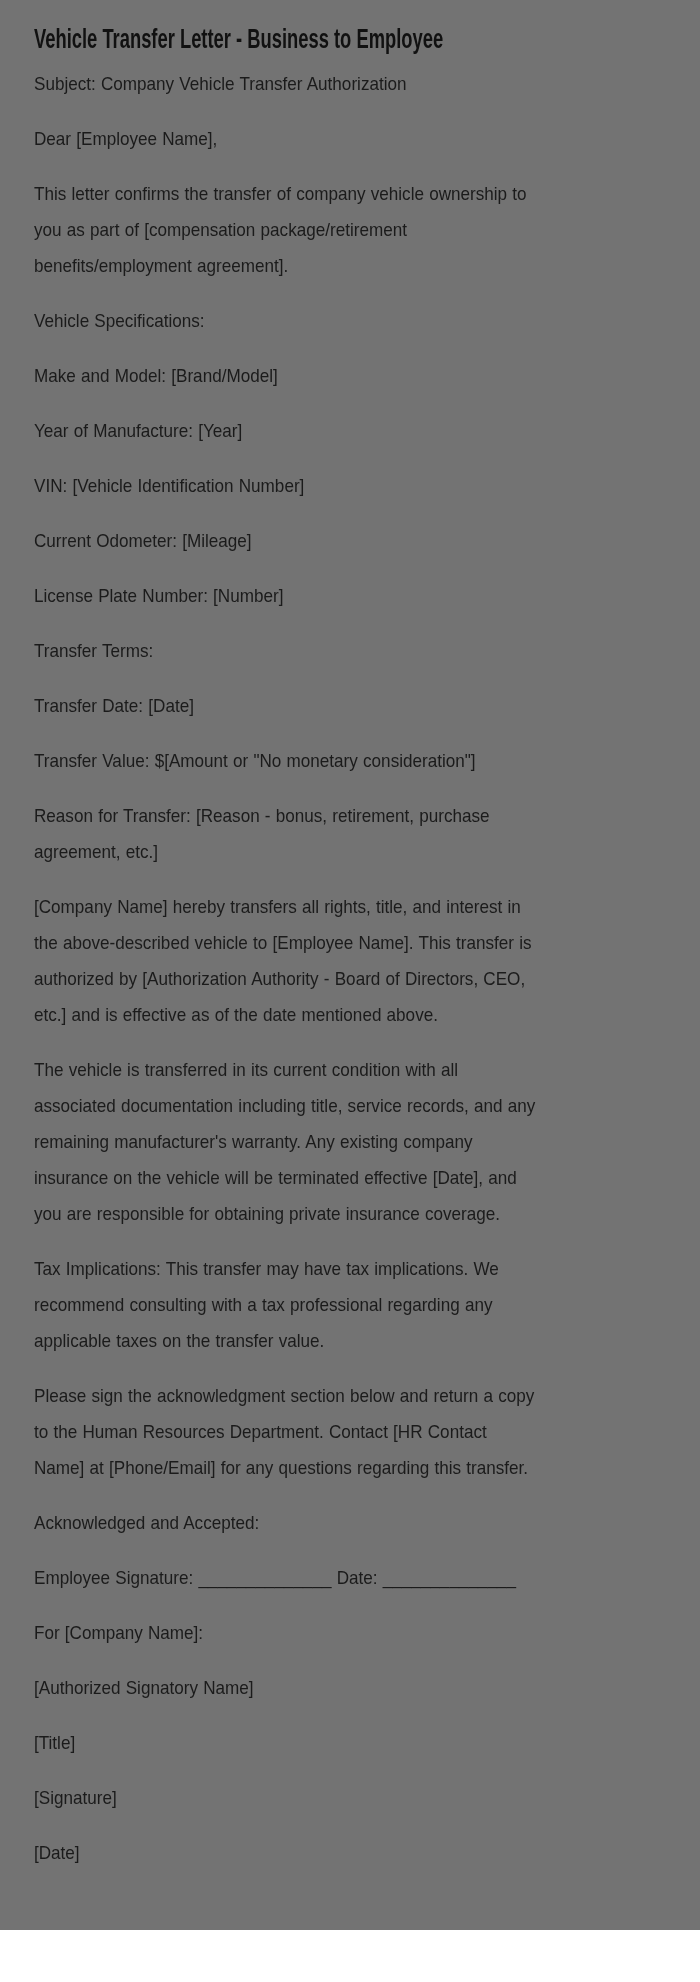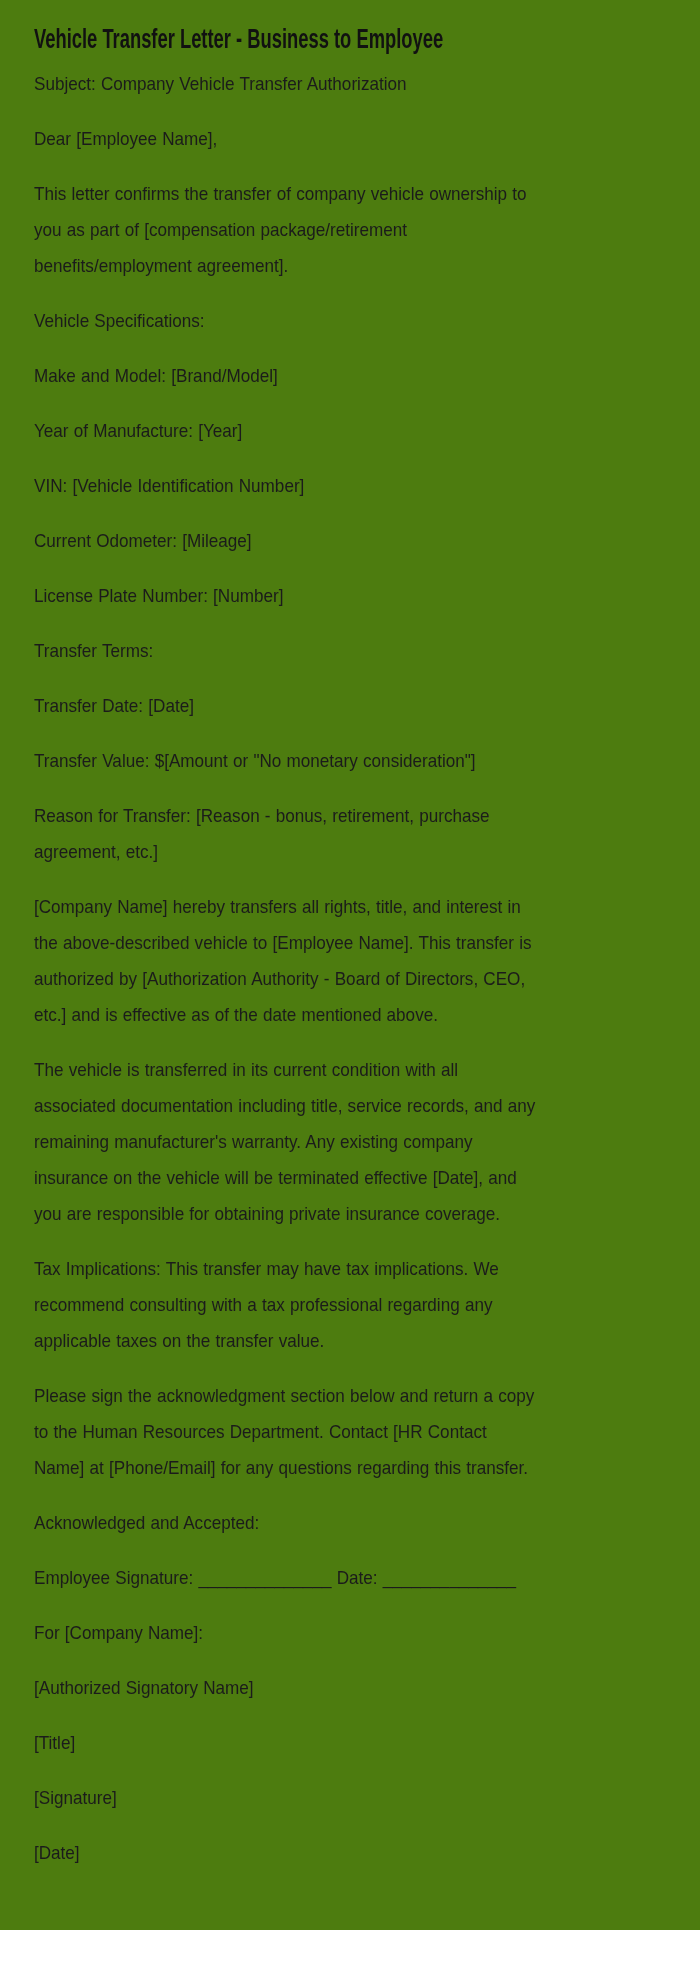--- a/index.html
+++ b/index.html
@@ -10,21 +10,21 @@
   body {
     width: 700px;
     min-height: 1982px;
     font-family: "Liberation Sans", "DejaVu Sans", sans-serif;
     color: #1b1b1b;
   }
   .page {
     box-sizing: border-box;
     width: 700px;
     padding: 24px 40px 40px 34px;
-    background: #4d7c0f;
+    background: #737373;
   }
   h1.doc-title {
     margin: 0 0 11px 0;
     font-size: 27px;
     line-height: 31px;
     font-weight: bold;
     color: #111111;
     white-space: nowrap;
   }
   h1.doc-title .condense {

